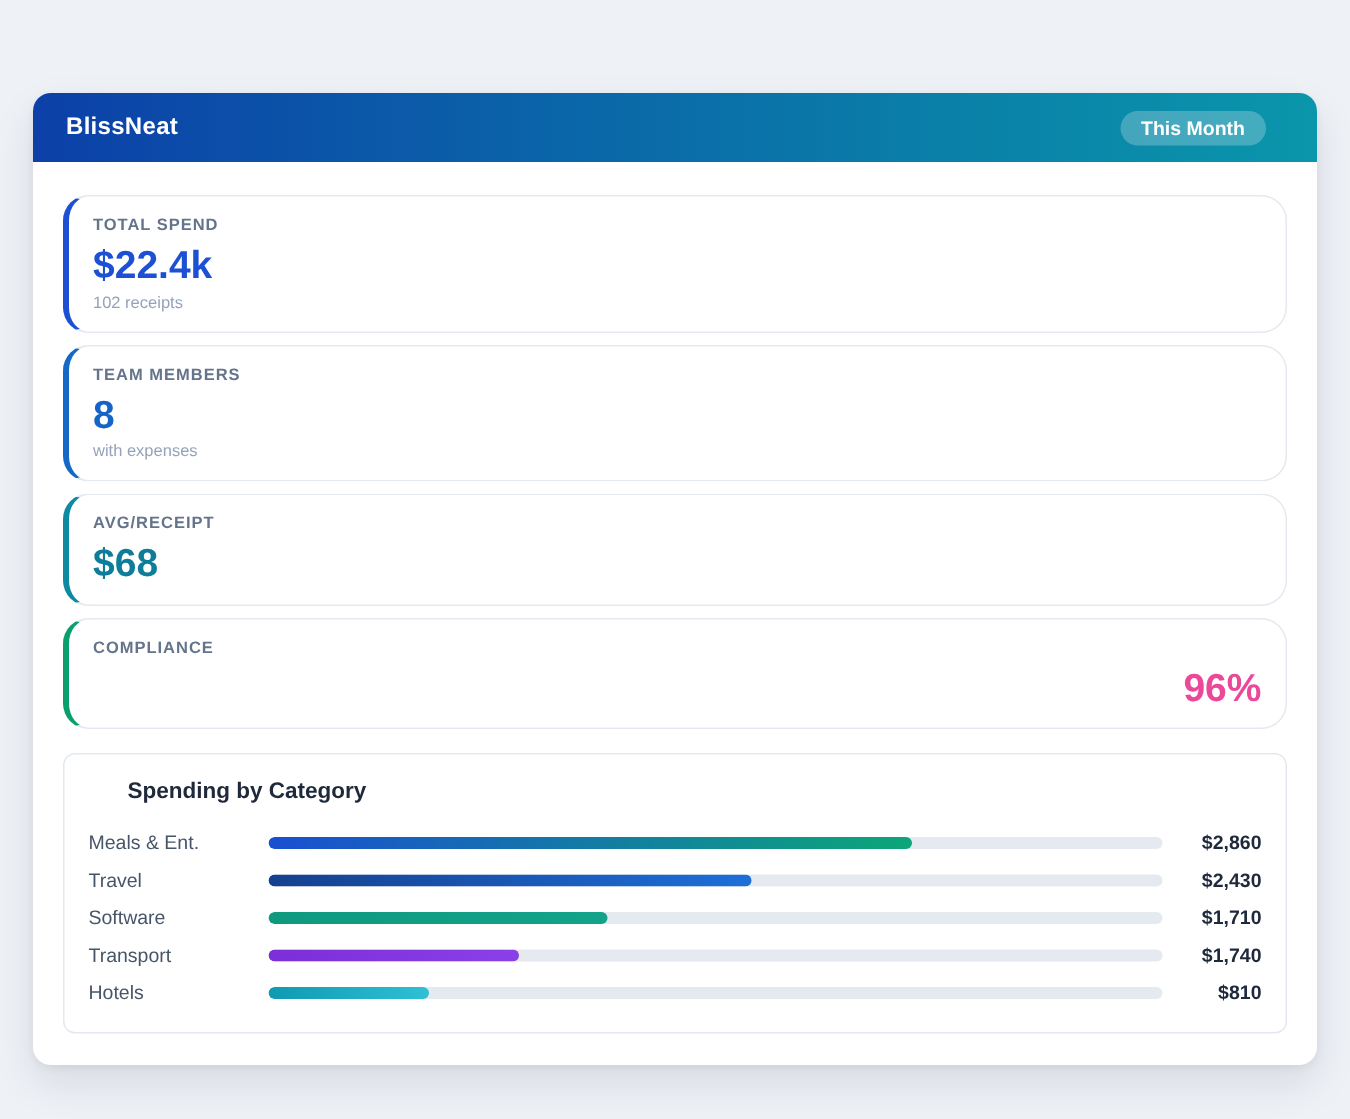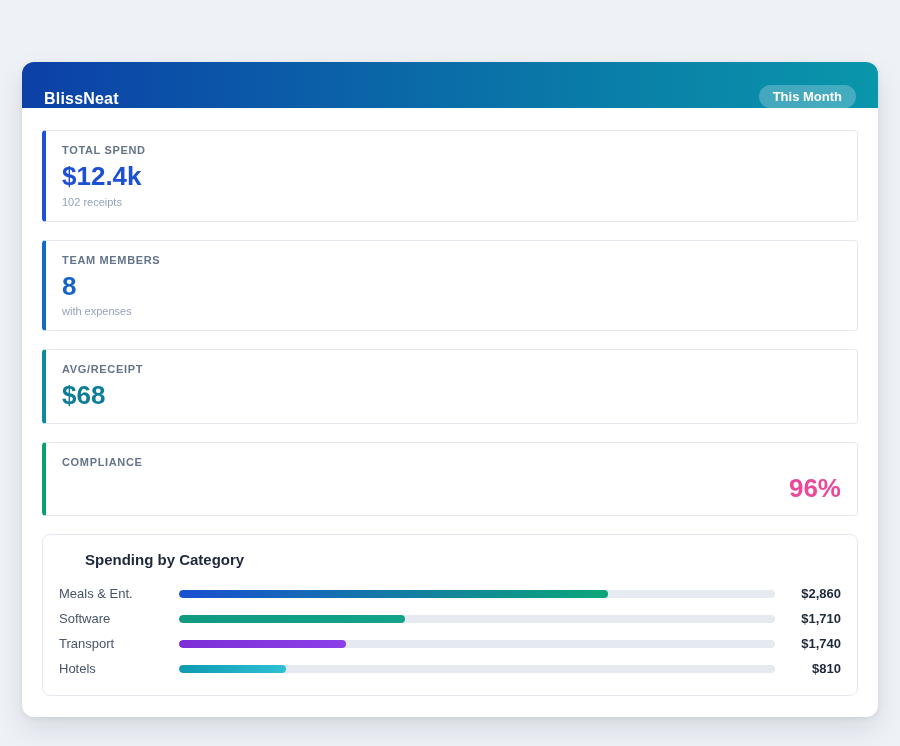--- a/index.html
+++ b/index.html
@@ -15,23 +15,23 @@
     left: 22px; top: 62px; width: 856px;
     background: #ffffff;
     border-radius: 12px;
     box-shadow: 0 12px 28px rgba(15, 23, 42, 0.10), 0 2px 6px rgba(15,23,42,0.06);
     overflow: hidden;
   }
   .app-header {
     height: 46px;
     background: linear-gradient(90deg, #0c40a8 0%, #0a7fa8 70%, #0a96ab 100%);
     display: flex;
-    align-items: flex-end;
+    align-items: center;
     justify-content: space-between;
-    padding: 0 22px 0 22px;
+    padding: 0 34px 0 22px;
   }
   .app-title {
     color: #ffffff;
     font-size: 16px;
     font-weight: 700;
     letter-spacing: 0.2px;
   }
   .period-badge {
     background: rgba(255,255,255,0.24);
     color: #ffffff;
@@ -40,23 +40,23 @@
     padding: 4px 14px;
     border-radius: 999px;
     cursor: pointer;
   }
   .content { padding: 22px 20px 21px 20px; }
 
   .stat-card {
     border: 1px solid #e4e9f0;
     border-left-width: 4px;
     border-left-style: solid;
-    border-radius: 4px;
+    border-radius: 17px;
     padding: 13px 16px 13px 16px;
-    margin-bottom: 18px;
+    margin-bottom: 8px;
     background: #ffffff;
   }
   .stat-label {
     font-size: 11px;
     font-weight: 700;
     letter-spacing: 0.06em;
     color: #64748b;
     text-transform: uppercase;
     margin-bottom: 6px;
   }
@@ -119,21 +119,21 @@
 <div class="app">
   <div class="app-header">
     <div class="app-title">BlissNeat</div>
     <div class="period-badge">This Month</div>
   </div>
 
   <div class="content">
 
     <div class="stat-card" style="border-left-color: rgb(29, 80, 211);">
       <div class="stat-label">TOTAL SPEND</div>
-      <div class="stat-value" style="color: rgb(29, 80, 211);">$12.4k</div>
+      <div class="stat-value" style="color: rgb(29, 80, 211);">$22.4k</div>
       <div class="stat-sub">102 receipts</div>
     </div>
 
     <div class="stat-card" style="border-left-color: rgb(20, 104, 198);">
       <div class="stat-label">TEAM MEMBERS</div>
       <div class="stat-value" style="color: rgb(21, 101, 200);">8</div>
       <div class="stat-sub">with expenses</div>
     </div>
 
     <div class="stat-card" style="border-left-color: rgb(13, 138, 160);">
@@ -150,20 +150,27 @@
       <div class="category-title">Spending by Category</div>
 
       <div class="cat-row">
         <div class="cat-label">Meals &amp; Ent.</div>
         <div class="bar-track" style="background: rgb(229, 233, 240);">
             <div class="bar-fill" style="width: 72%; background: linear-gradient(90deg, rgb(26, 79, 209), rgb(12, 166, 120));"></div>
           </div>
         <div class="cat-amount">$2,860</div>
       </div>
 
+      <div class="cat-row">
+        <div class="cat-label">Travel</div>
+        <div class="bar-track" style="background: rgb(229, 233, 240);">
+            <div class="bar-fill" style="width: 54%; background: linear-gradient(90deg, rgb(22, 64, 143), rgb(29, 111, 216));"></div>
+          </div>
+        <div class="cat-amount">$2,430</div>
+      </div>
 
       <div class="cat-row">
         <div class="cat-label">Software</div>
         <div class="bar-track" style="background: rgb(229, 233, 240);">
             <div class="bar-fill" style="width: 38%; background: linear-gradient(90deg, rgb(15, 154, 128), rgb(18, 163, 138));"></div>
           </div>
         <div class="cat-amount">$1,710</div>
       </div>
 
       <div class="cat-row">

